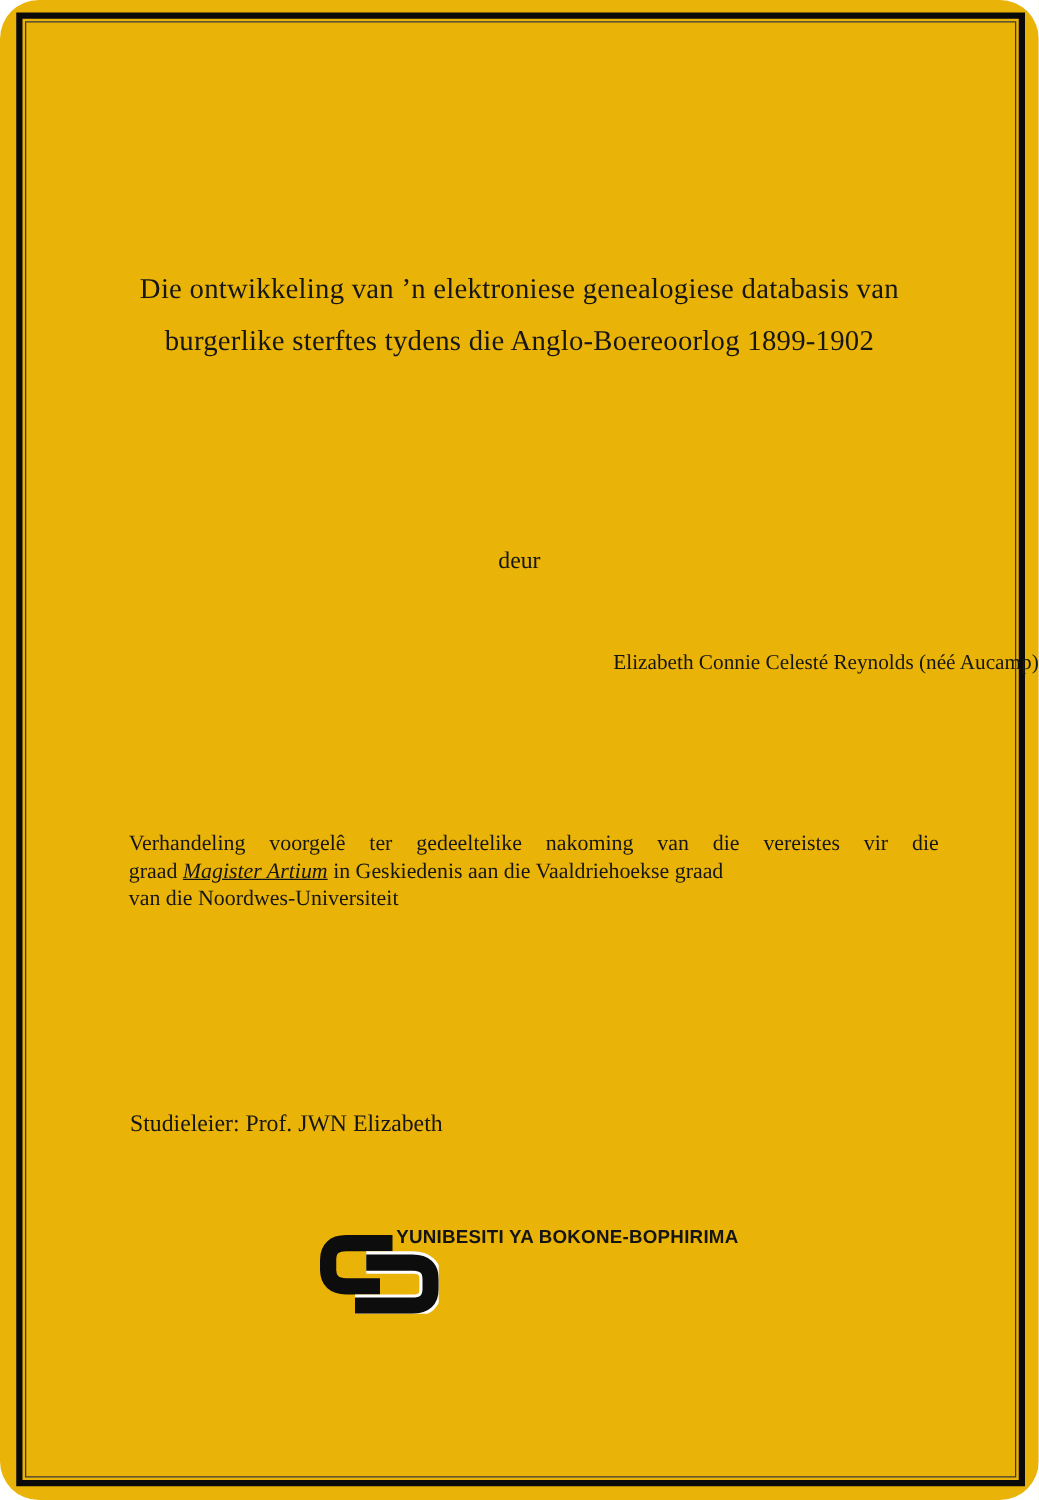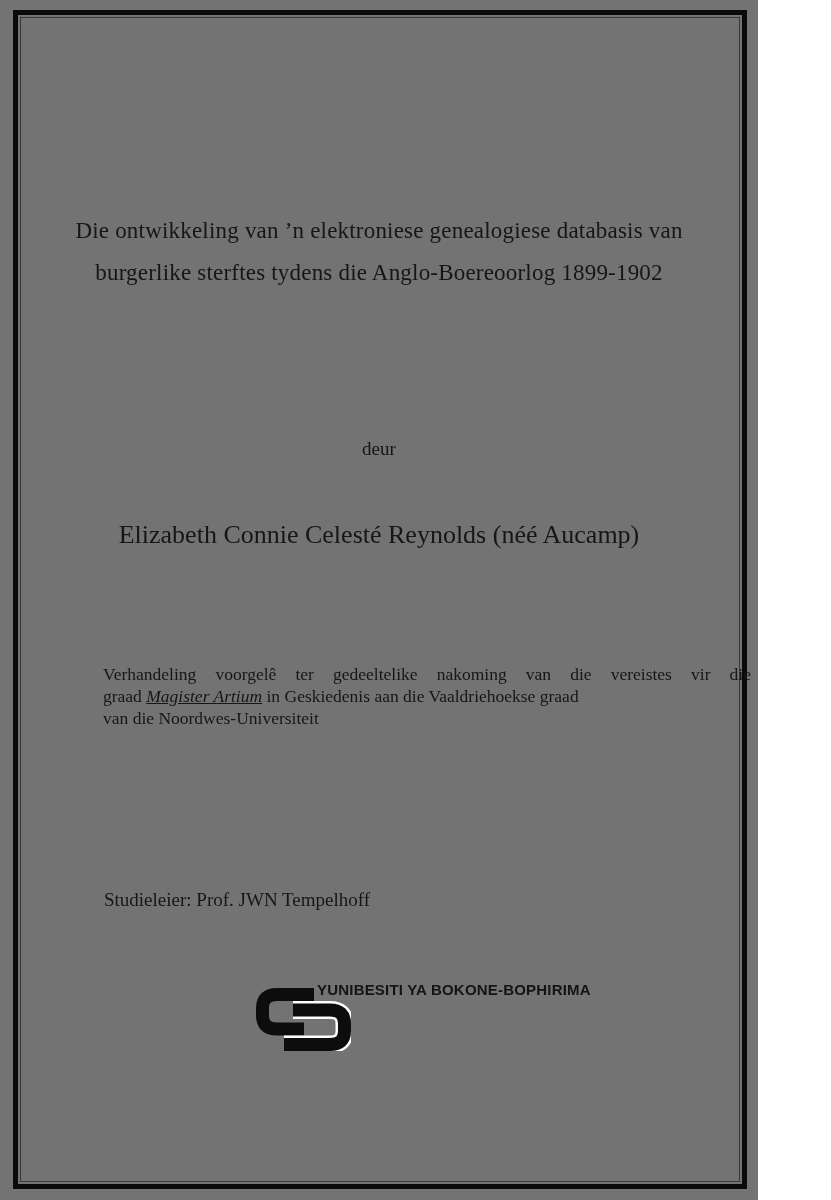--- a/index.html
+++ b/index.html
@@ -1,23 +1,24 @@
 <!DOCTYPE html>
 <html><head>
 <meta charset="utf-8">
 <style>
   html, body { margin: 0; padding: 0; background: #ffffff; }
   .page {
     position: relative;
-    width: 758px;
+    width: 831px;
     height: 1200px;
-    background: #737373;
+    background: #eab308;
     font-family: "Liberation Serif", "DejaVu Serif", serif;
     color: #161616;
     overflow: hidden;
+    border-radius: 31px;
   }
   .frame {
     position: absolute;
     top: 10px; left: 13px; right: 11px; bottom: 11px;
     border: 5px solid #0a0a0a;
   }
   .frame-inner {
     position: absolute;
     inset: 2px;
     border: 1px solid #3a3a3a;
@@ -32,22 +33,22 @@
   }
   .byline {
     position: absolute;
     top: 438px; left: 0; right: 0;
     text-align: center;
     font-size: 19px;
   }
   .author {
     position: absolute;
     top: 520px; left: 0; right: 0;
-    text-align: center;
-    font-size: 26px;
+    text-align: right;
+    font-size: 17px;
   }
   .statement {
     position: absolute;
     top: 663px; left: 103px;
     width: 648px;
     font-size: 17.5px;
     line-height: 22px;
   }
   .st-line { display: block; }
   .just { text-align: justify; text-align-last: justify; }
@@ -91,21 +92,21 @@
 
   <div class="author">Elizabeth Connie Celesté Reynolds (néé Aucamp)</div>
 
   <div class="statement">
     <span class="st-line just">Verhandeling voorgelê ter gedeeltelike nakoming van die vereistes vir die</span>
     <span class="st-line"><span>graad </span><span class="it">Magister Artium</span><span> in Geskiedenis aan die Vaaldriehoekse graad</span></span>
     <span class="st-line">van die Noordwes-Universiteit</span>
   </div>
 
   <div class="supervisor">
-    <div>Studieleier: Prof. JWN Tempelhoff</div>
+    <div>Studieleier: Prof. JWN Elizabeth</div>
   </div>
 
   <div class="logo">
     <svg class="logo-mark" width="95" height="63" viewBox="0 0 95 63" aria-hidden="true">
 
       <path d="M 58 6.5 L 21 6.5 Q 6.5 6.5 6.5 20 L 6.5 27.5 Q 6.5 41 21 41 L 48 41" fill="none" stroke="#0d0d0d" stroke-width="13" stroke-linecap="butt"></path>
 
       <path d="M 37 22 L 74 22 Q 88.5 22 88.5 35.5 L 88.5 43 Q 88.5 56.5 74 56.5 L 28 56.5" fill="none" stroke="#fdfdfd" stroke-width="18" stroke-linecap="butt"></path>
 
       <path d="M 37 22 L 74 22 Q 88.5 22 88.5 35.5 L 88.5 43 Q 88.5 56.5 74 56.5 L 28 56.5" fill="none" stroke="#0d0d0d" stroke-width="13" stroke-linecap="butt"></path>

